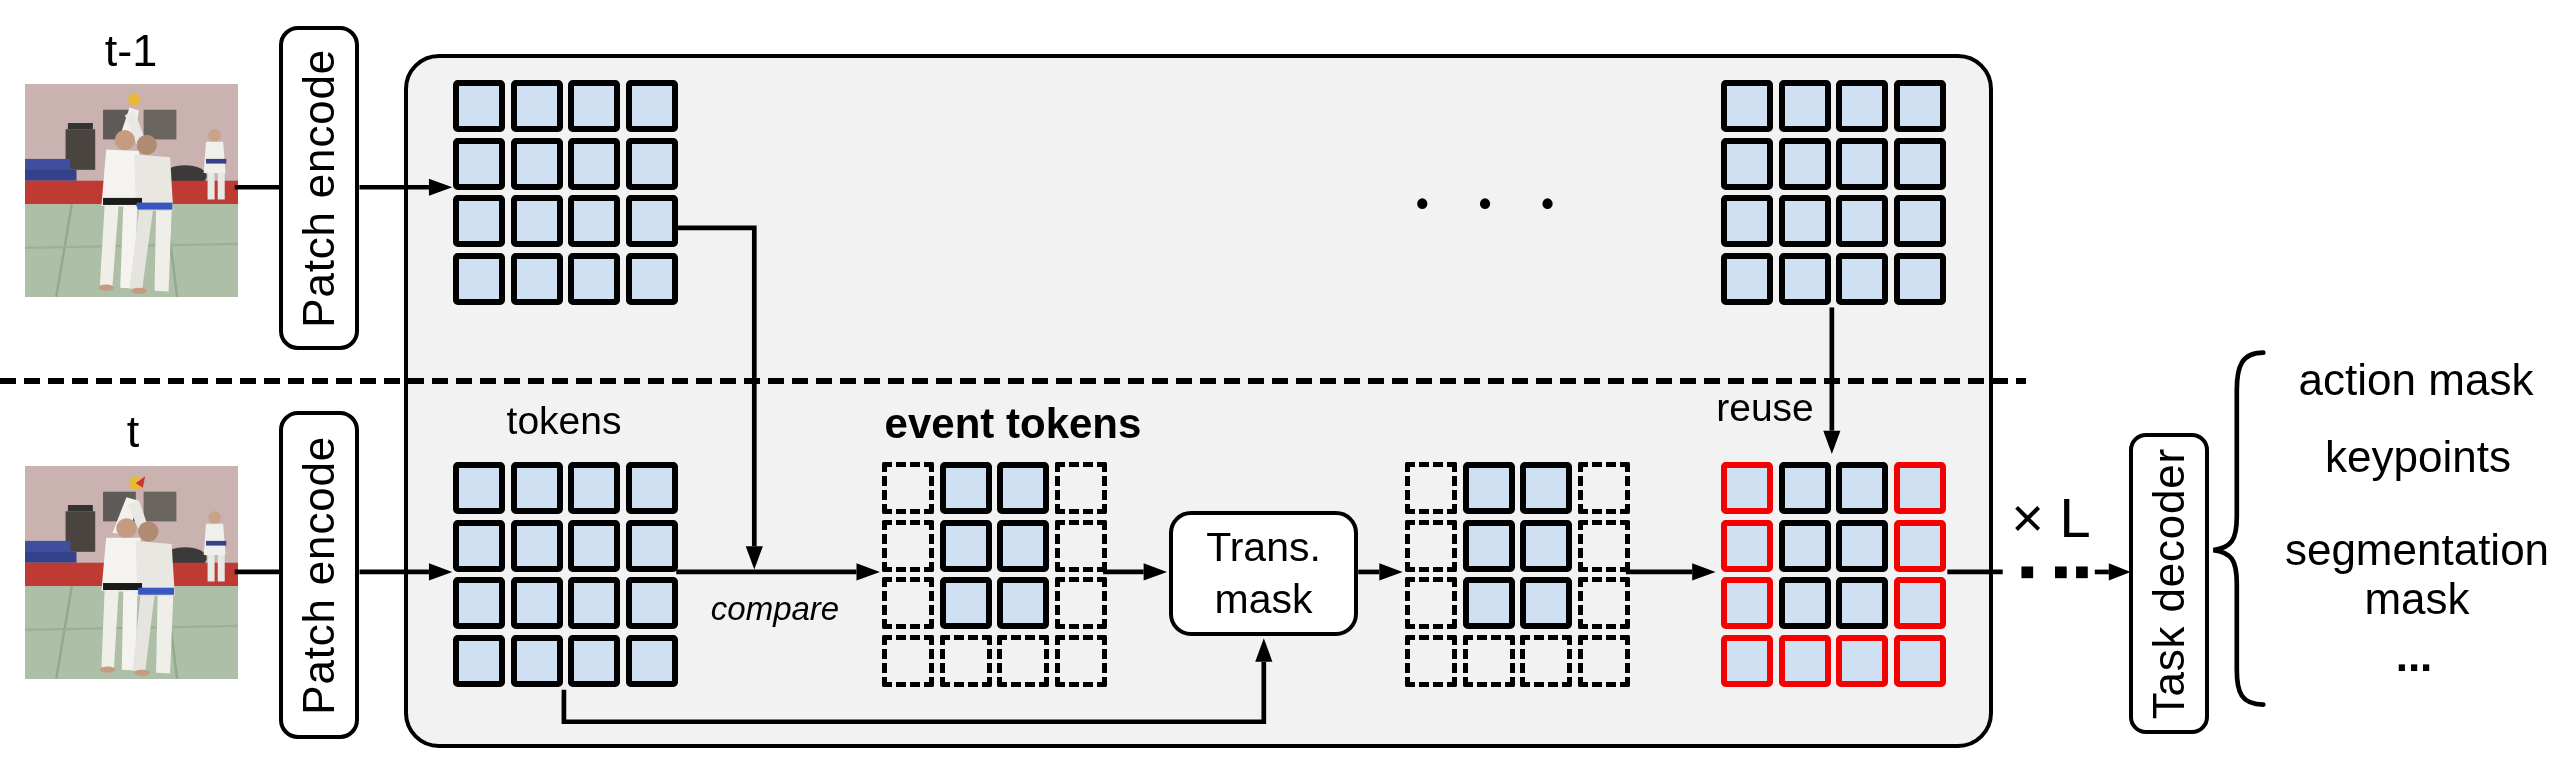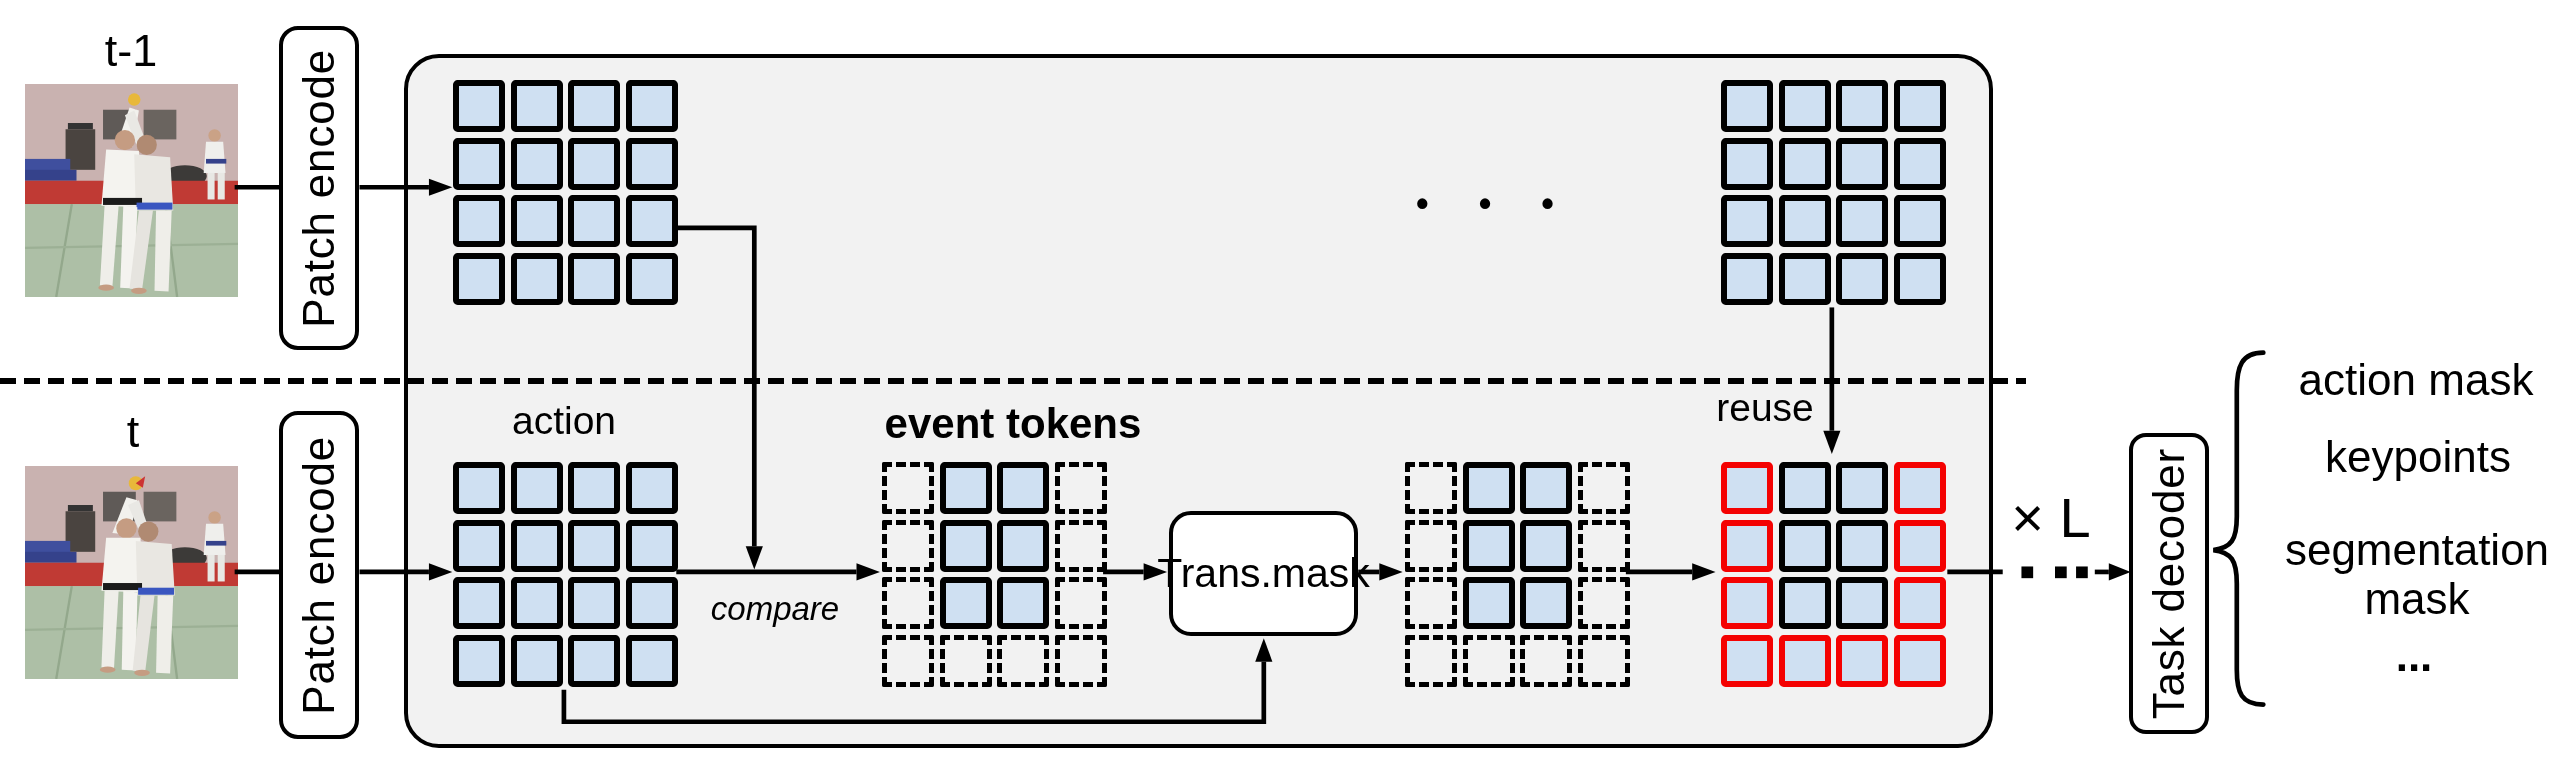--- a/index.html
+++ b/index.html
@@ -48,21 +48,21 @@
   
   .separator{
     left:0;top:378px;width:2026px;height:5.5px;
     background:repeating-linear-gradient(to right,var(--ink) 0 15.6px,transparent 15.6px 24px);
   }
 
   
   .transblock{
     left:1169px;top:511px;width:189px;height:125px;
     background:#fff;border:4.7px solid var(--ink);border-radius:22px;box-sizing:border-box;
-    display:flex;flex-direction:row;align-items:center;justify-content:center;
+    display:flex;flex-direction:column;align-items:center;justify-content:center;
     font-size:41px;line-height:1.25;text-align:center;
   }
 
   .photo{left:25px;width:213px;height:213px;}
 
   svg.overlay{left:0;top:0;pointer-events:none;}
 
   .outlbl{font-size:44px;line-height:1.12;text-align:center;}
 </style>
 </head>
@@ -271,21 +271,21 @@
       <div class="cell r"></div>
       <div class="cell k"></div>
       <div class="cell k"></div>
       <div class="cell r"></div>
       <div class="cell r"></div>
       <div class="cell r"></div>
       <div class="cell r"></div>
       <div class="cell r"></div>
     </div>
 
-  <div class="abs ctr lbl" style="left:564px;top:401px;font-size:39px;">action</div>
+  <div class="abs ctr lbl" style="left:564px;top:401px;font-size:39px;">tokens</div>
   <div class="abs ctr lbl bold" style="left:989px;top:403px;font-size:42px;margin-left:24px;">event tokens</div>
   <div class="abs ctr lbl" style="left:775px;top:592px;font-size:33px;font-style:italic;">compare</div>
   <div class="abs ctr lbl" style="left:1765px;top:388px;font-size:39px;">reuse</div>
   <div class="abs ctr lbl" style="left:2051px;top:490px;font-size:56px;">× L</div>
 
   <div class="abs transblock">
     <span>Trans.</span>
     <span>mask</span>
   </div>
 

